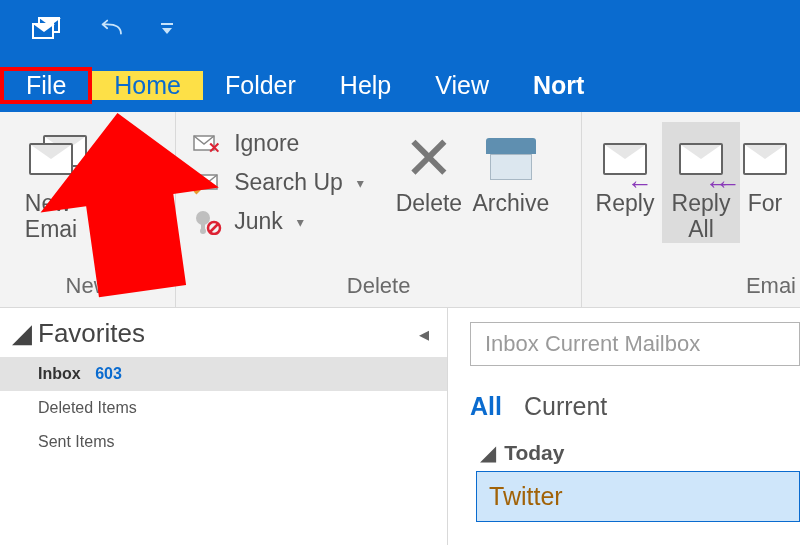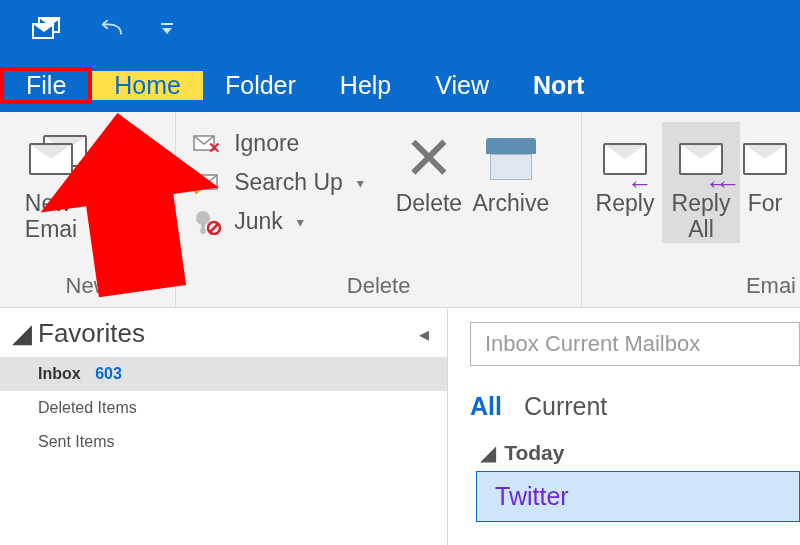--- a/index.html
+++ b/index.html
@@ -64,21 +64,21 @@
   .folder.sel { background: #e2e2e2; color: #333; }
   .folder.sel .fname { font-weight: 600; color: #333; }
   .folder .count { color: #0a6bcf; font-weight: 600; margin-left: 10px; }
 
   .rightpane { flex: 1; padding: 14px 0 0 22px; }
   .searchbox { border: 1px solid #b4b4b4; height: 44px; display: flex; align-items: center; padding: 0 14px; color: #9a9a9a; font-size: 22px; width: 100%; }
   .filterbar { display: flex; gap: 22px; margin-top: 26px; font-size: 25px; }
   .filterbar .f { color: #555; cursor: pointer; }
   .filterbar .f.active { color: #0a6bcf; font-weight: 600; }
   .daygroup { display: flex; align-items: center; gap: 8px; margin: 20px 0 6px 10px; font-size: 21px; color: #555; }
-  .msgitem { border: 1px solid #0a6bcf; background: #cfe6fa; padding: 10px 18px; font-size: 25px; color: #6d28d9; margin-left: 6px; }
+  .msgitem { border: 1px solid #0a6bcf; background: #cfe6fa; padding: 10px 12px; font-size: 25px; color: #a16207; margin-left: 6px; }
 
   
   .red-arrow { position: absolute; top: 112px; left: 40px; pointer-events: none; }
   .red-arrow svg { display: block; }
 </style>
 </head>
 <body>
 
 <div class="titlebar">
   <div class="tb-btn">

